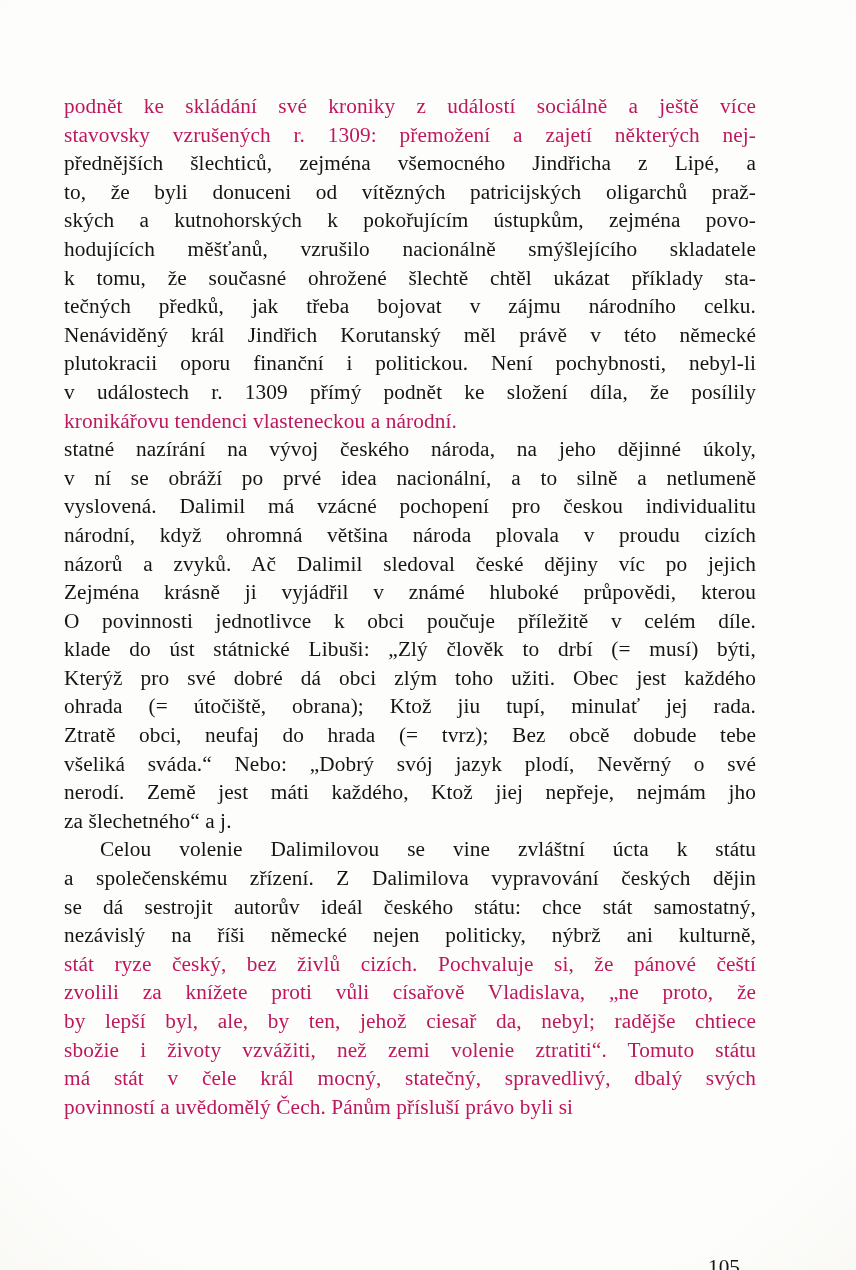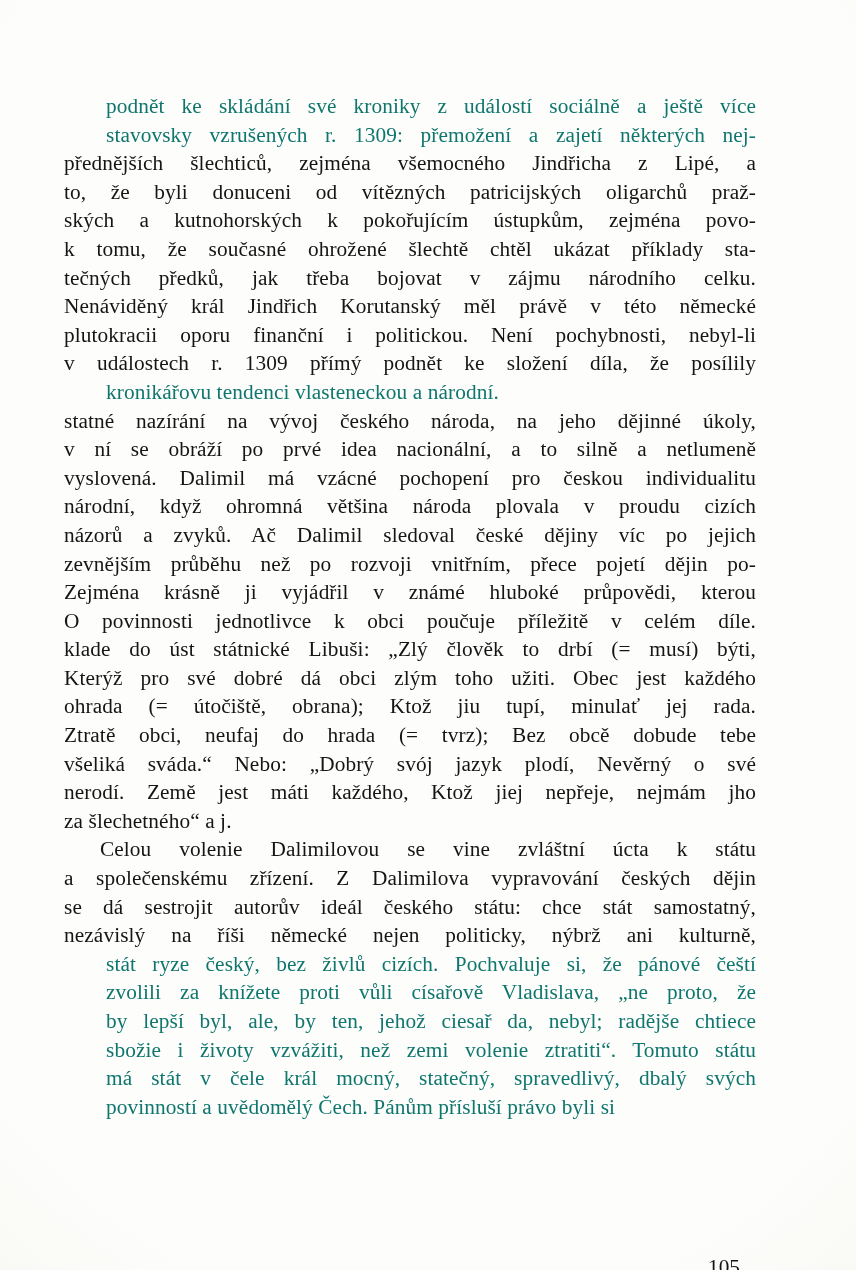--- a/index.html
+++ b/index.html
@@ -56,22 +56,21 @@
     white-space: pre-wrap;
   }
   .ln.last {
     text-align-last: left;
   }
   .ln.indent {
     text-indent: 36px;
   }
   
   .ln.faint {
-    color: #0f766e;
-    margin-left: 42px;
+    color: #be185d;
   }
   .page-number {
     position: absolute;
     left: 64px;
     top: 1253px;
     width: 676px;
     text-align: right;
     font-size: 21.3px;
     line-height: 28px;
     color: #151515;
@@ -86,35 +85,35 @@
   <div class="paper-texture"></div>
 
   <div class="text-block">
 
     <p class="para">
       <span class="ln faint">podnět ke skládání své kroniky z událostí sociálně a ještě více</span>
       <span class="ln faint">stavovsky vzrušených r. 1309: přemožení a zajetí některých nej-</span>
       <span class="ln">přednějších šlechticů, zejména všemocného Jindřicha z Lipé, a</span>
       <span class="ln">to, že byli donuceni od vítězných patricijských oligarchů praž-</span>
       <span class="ln">ských a kutnohorských k pokořujícím ústupkům, zejména povo-</span>
+      <span class="ln">hodujících měšťanů, vzrušilo nacionálně smýšlejícího skladatele</span>
       <span class="ln">k tomu, že současné ohrožené šlechtě chtěl ukázat příklady sta-</span>
       <span class="ln">tečných předků, jak třeba bojovat v zájmu národního celku.</span>
       <span class="ln">Nenáviděný král Jindřich Korutanský měl právě v této německé</span>
       <span class="ln">plutokracii oporu finanční i politickou. Není pochybnosti, nebyl-li</span>
       <span class="ln">v událostech r. 1309 přímý podnět ke složení díla, že posílily</span>
       <span class="ln last faint">kronikářovu tendenci vlasteneckou a národní.</span>
     </p>
 
     <p class="para">
       <span class="ln">statné nazírání na vývoj českého národa, na jeho dějinné úkoly,</span>
       <span class="ln">v ní se obráží po prvé idea nacionální, a to silně a netlumeně</span>
       <span class="ln">vyslovená. Dalimil má vzácné pochopení pro českou individualitu</span>
       <span class="ln">národní, když ohromná většina národa plovala v proudu cizích</span>
       <span class="ln">názorů a zvyků. Ač Dalimil sledoval české dějiny víc po jejich</span>
-      <span class="ln">zevnějším průběhu než po rozvoji vnitřním, přece pojetí dějin po-</span>
       <span class="ln">Zejména krásně ji vyjádřil v známé hluboké průpovědi, kterou</span>
       <span class="ln">O povinnosti jednotlivce k obci poučuje příležitě v celém díle.</span>
       <span class="ln">klade do úst státnické Libuši: „Zlý člověk to drbí (= musí) býti,</span>
       <span class="ln">Kterýž pro své dobré dá obci zlým toho užiti. Obec jest každého</span>
       <span class="ln">ohrada (= útočiště, obrana); Ktož jiu tupí, minulať jej rada.</span>
       <span class="ln">Ztratě obci, neufaj do hrada (= tvrz); Bez obcě dobude tebe</span>
       <span class="ln">všeliká sváda.“ Nebo: „Dobrý svój jazyk plodí, Nevěrný o své</span>
       <span class="ln">nerodí. Země jest máti každého, Ktož jiej nepřeje, nejmám jho</span>
       <span class="ln last">za šlechetného“ a j.</span>
     </p>

